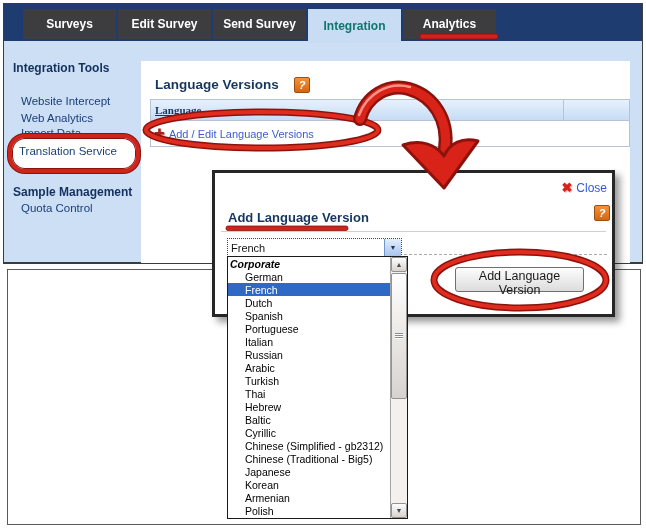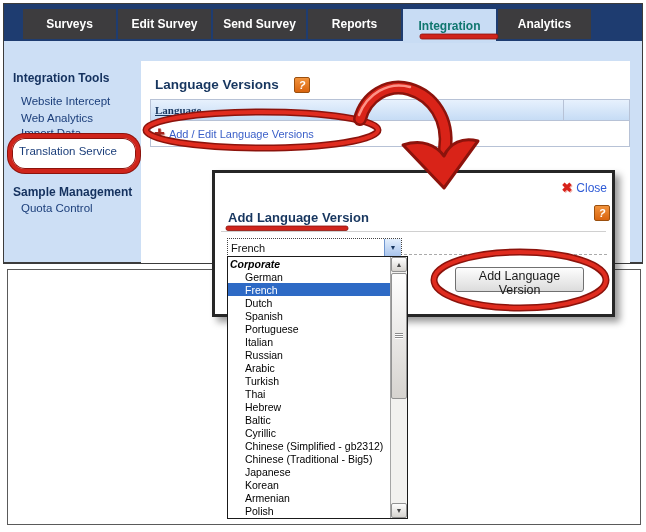--- a/index.html
+++ b/index.html
@@ -100,35 +100,32 @@
           </div>
 
           <div class="tab">
             <span>Edit Survey</span>
           </div>
 
           <div class="tab">
             <span>Send Survey</span>
           </div>
 
-          <div class="tab">
-            <span>Reports</span>
-          </div>
 
           <div class="tab active">
             <span>Integration</span>
           </div>
 
           <div class="tab">
             <span>Analytics</span>
           </div>
         </div>
     </div>
 
-    <div class="side-header" style="left:9px;top:67px;">Integration Tools</div>
+    <div class="side-header" style="left:9px;top:57px;">Integration Tools</div>
     <div class="side-link" style="left:17px;top:91px;">Website Intercept</div>
     <div class="side-link" style="left:17px;top:108px;">Web Analytics</div>
     <div class="side-link" style="left:17px;top:123px;">Import Data</div>
     <div class="ts-annotation"></div>
     <div class="side-link ts-text" style="left:15px;top:141px;">Translation Service</div>
     <div class="side-header" style="left:9px;top:181px;">Sample Management</div>
     <div class="side-link" style="left:17px;top:198px;">Quota Control</div>
   </div>
 
   <div class="main-panel">

